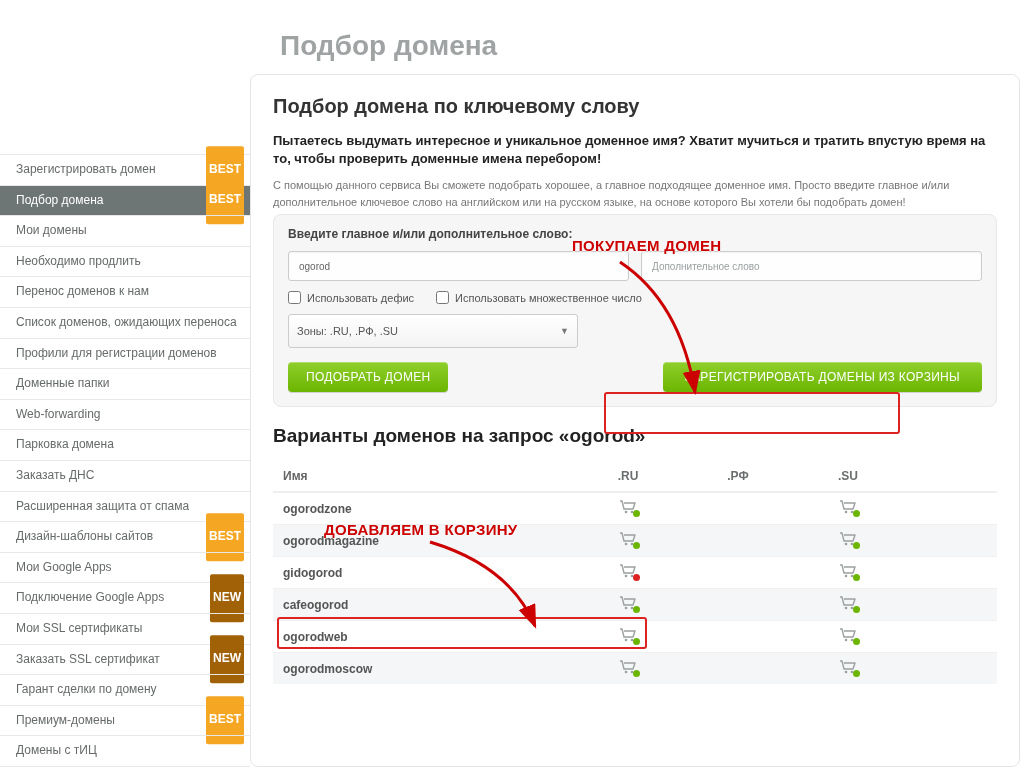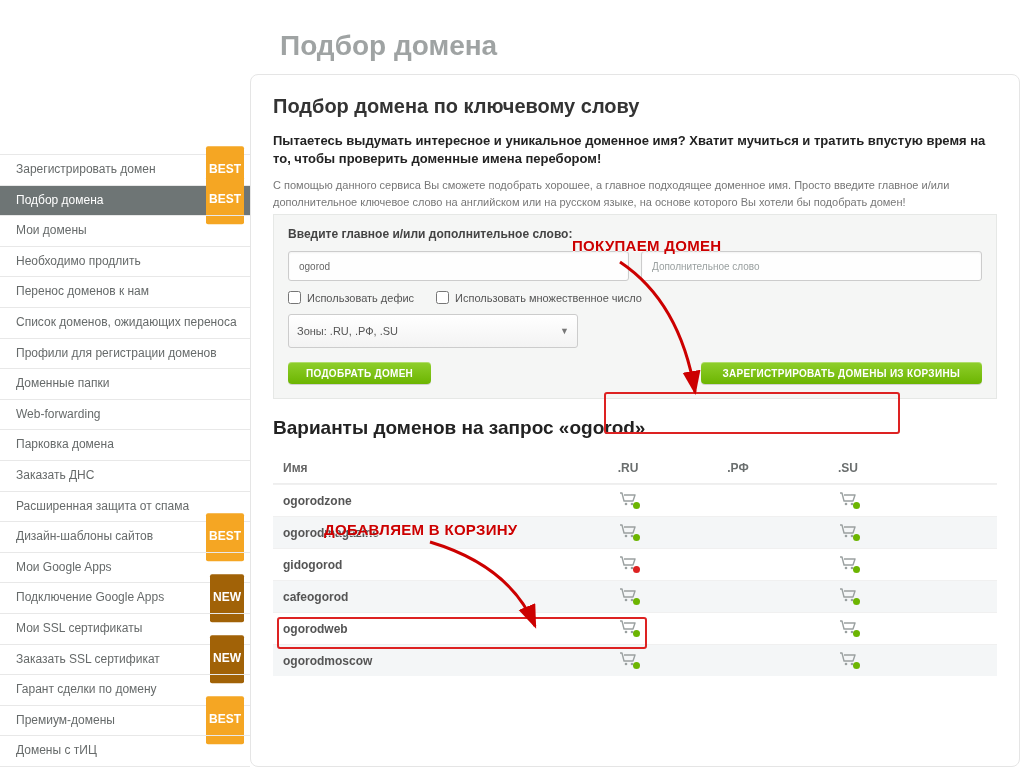--- a/index.html
+++ b/index.html
@@ -11,31 +11,31 @@
 .sidebar-item { position: relative; display: block; padding: 7px 10px 7px 16px; color: #666a6a; font-size: 12px; border-top: 1px solid #e8e8e8; cursor: pointer; line-height: 1.3; }
 .sidebar-item:last-child { border-bottom: 1px solid #e8e8e8; }
 .sidebar-item.active { background: #6e7575; color: #fff; }
 .sidebar-badge { position: absolute; right: 6px; top: 50%; transform: translateY(-50%); display: inline-block; font-size: 12px; font-weight: bold; color: #fff; padding: 16px 3px; border-radius: 2px; }
 .badge-best { background: #f5a623; }
 .badge-new { background: #a16207; }
 .main { flex: 1; background: #fff; border: 1px solid #e5e5e5; border-radius: 8px; padding: 20px 22px 10px; margin-right: 4px; position: relative; }
 h1 { color: #333; font-size: 20px; font-weight: bold; margin-bottom: 14px; }
 .intro-strong { font-weight: bold; font-size: 13px; color: #222; line-height: 1.35; margin-bottom: 10px; }
 .intro-text { font-size: 11px; color: #777; line-height: 1.5; margin-bottom: 4px; }
-.search-box { background: #f5f6f5; border: 1px solid #e6e8e6; border-radius: 0; padding: 12px 14px 14px; margin-bottom: 18px; }
+.search-box { background: #f5f6f5; border: 1px solid #e6e8e6; border-radius: 8px; padding: 12px 14px 14px; margin-bottom: 18px; }
 .search-label { font-weight: bold; font-size: 12px; color: #444; margin-bottom: 10px; }
 .input-row { display: flex; gap: 12px; margin-bottom: 10px; }
 .text-input { flex: 1; height: 30px; border: 1px solid #ccc; border-radius: 3px; padding: 8px 10px; font-size: 10px; color: #666; background: #fefefe; box-shadow: inset 0 1px 2px rgba(0,0,0,.05); }
 .text-input::placeholder { color: #9aa0a0; }
 .check-row { display: flex; gap: 22px; margin-bottom: 10px; align-items: center; font-size: 11px; color: #555; }
 .check-row label { display: inline-flex; align-items: center; gap: 6px; }
 .select { width: 290px; height: 34px; border: 1px solid #ccc; border-radius: 3px; background: linear-gradient(#fff,#f3f3f3); padding: 0 8px; font-size: 11px; color: #555; display: flex; align-items: center; justify-content: space-between; cursor: pointer; margin-bottom: 14px; }
 .select .caret { font-size: 9px; color: #777; }
 .btn-row { display: flex; align-items: center; gap: 18px; }
-.btn { display: inline-flex; align-items: center; justify-content: center; height: 22px; padding: 0 18px; border: none; border-radius: 4px; font-size: 10px; font-weight: bold; letter-spacing: .3px; color: #fff; cursor: pointer; text-transform: uppercase; }
+.btn { display: inline-flex; align-items: center; justify-content: center; height: 30px; padding: 0 18px; border: none; border-radius: 4px; font-size: 12px; font-weight: normal; letter-spacing: .3px; color: #fff; cursor: pointer; text-transform: uppercase; }
 .btn-green { background: linear-gradient(#8fcf2c,#6cb501); box-shadow: 0 1px 0 rgba(0,0,0,.15), inset 0 1px 0 rgba(255,255,255,.3); }
 .btn-green.wide { padding: 0 22px; position: relative; }
 .highlight-box { position: absolute; border: 2px solid #d22; border-radius: 3px; pointer-events: none; }
 .hl-register { left: 604px; top: 392px; width: 296px; height: 42px; }
 .hl-row { left: 277px; top: 617px; width: 370px; height: 32px; }
 h2.results-title { font-size: 19px; font-weight: bold; color: #222; margin: 4px 0 14px; }
 .res-head { display: flex; padding: 8px 10px; color: #666; font-size: 12px; border-bottom: 1px solid #eee; }
 .col-name { width: 290px; font-weight: bold; }
 .col-ru, .col-rf, .col-su { width: 110px; text-align: center; font-weight: bold; color: #6a6e6e; }
 .res-row { display: flex; align-items: center; padding: 7px 10px; border-top: 1px solid #f0f0f0; font-size: 12px; color: #555; }

